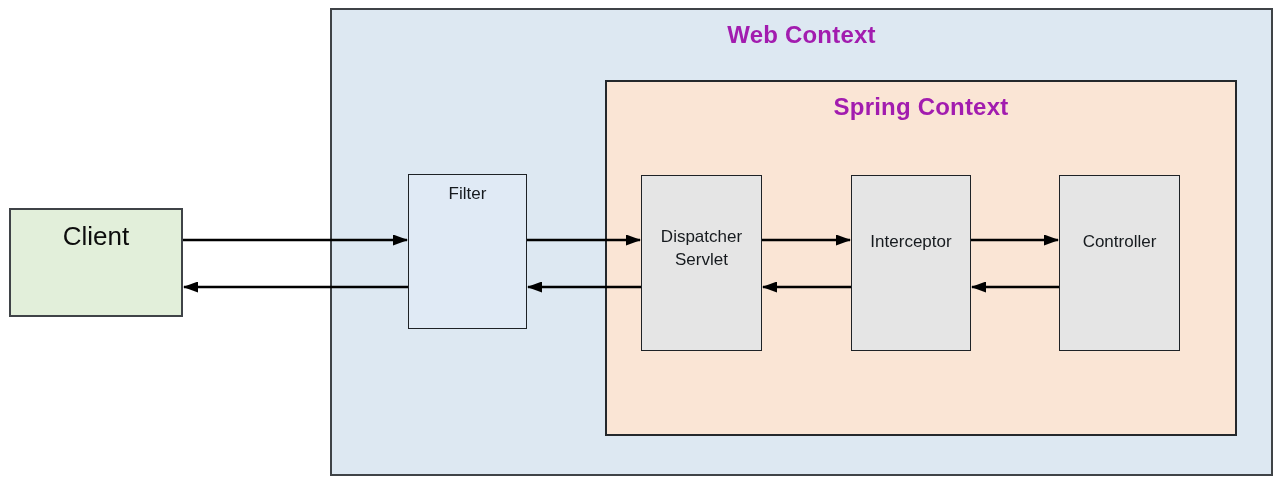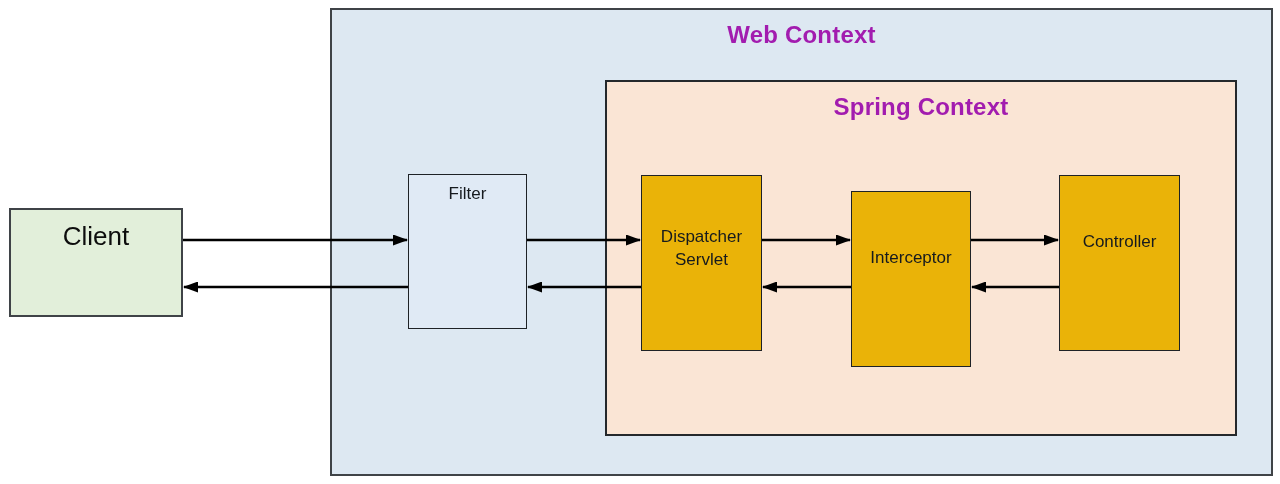--- a/index.html
+++ b/index.html
@@ -52,27 +52,27 @@
     color: #0d0d0d;
   }
   .filter-node {
     left: 408px; top: 174px; width: 119px; height: 155px;
     background: #e0eaf5;
     border: 1.5px solid #1e2226;
     font-size: 17px;
     padding-top: 9px;
   }
   .peach-node {
-    background: #eab308;
+    background: #e5e5e5;
     border: 1.5px solid #1e2226;
     font-size: 17px;
     line-height: 23px;
   }
   .dispatcher-node { left: 641px; top: 175px; width: 121px; height: 176px; padding: 49px 6px 0 6px; }
-  .interceptor-node { left: 851px; top: 175px; width: 120px; height: 176px; padding-top: 54px; margin-top: 16px; }
+  .interceptor-node { left: 851px; top: 175px; width: 120px; height: 176px; padding-top: 54px; }
   .controller-node { left: 1059px; top: 175px; width: 121px; height: 176px; padding-top: 54px; }
 
   
   .arrow-layer {
     position: absolute; left: 0; top: 0;
     width: 1280px; height: 484px;
     pointer-events: none;
   }
   .arrow-layer line { stroke: #000000; stroke-width: 2.5; }
 </style>

